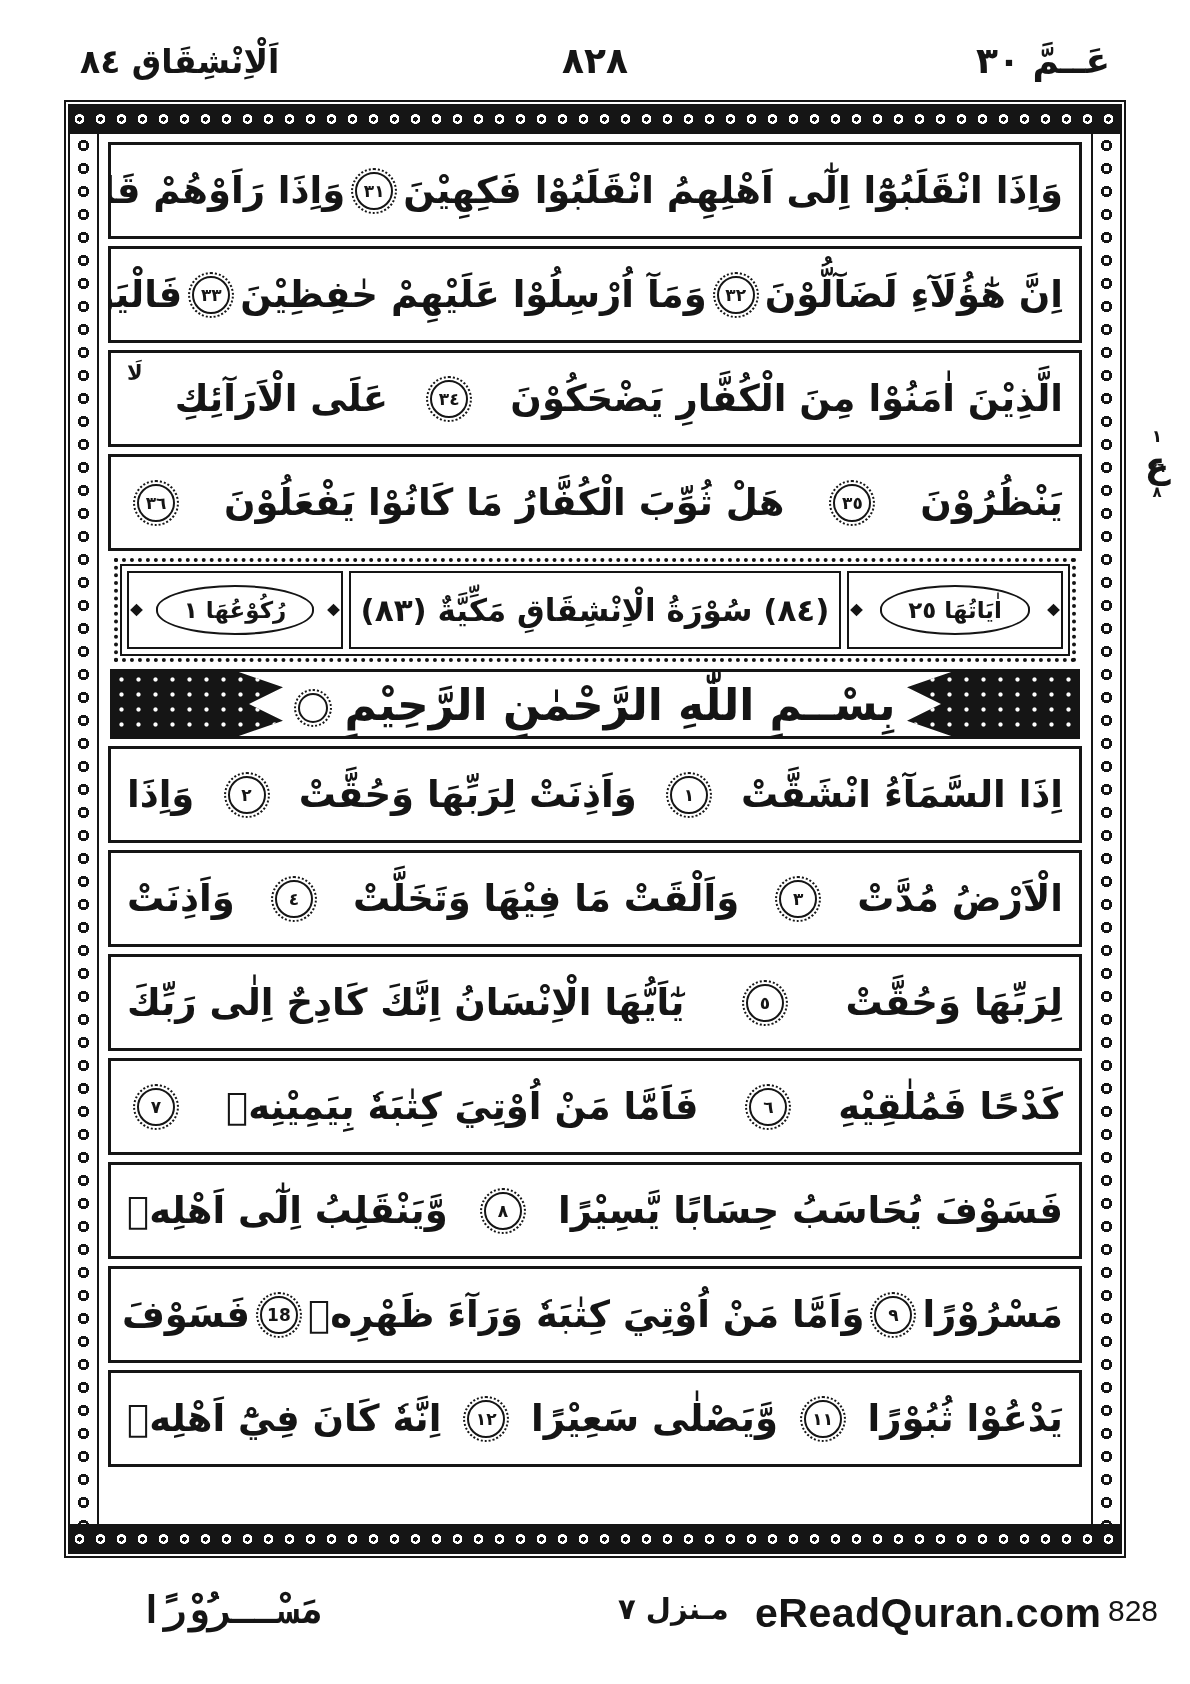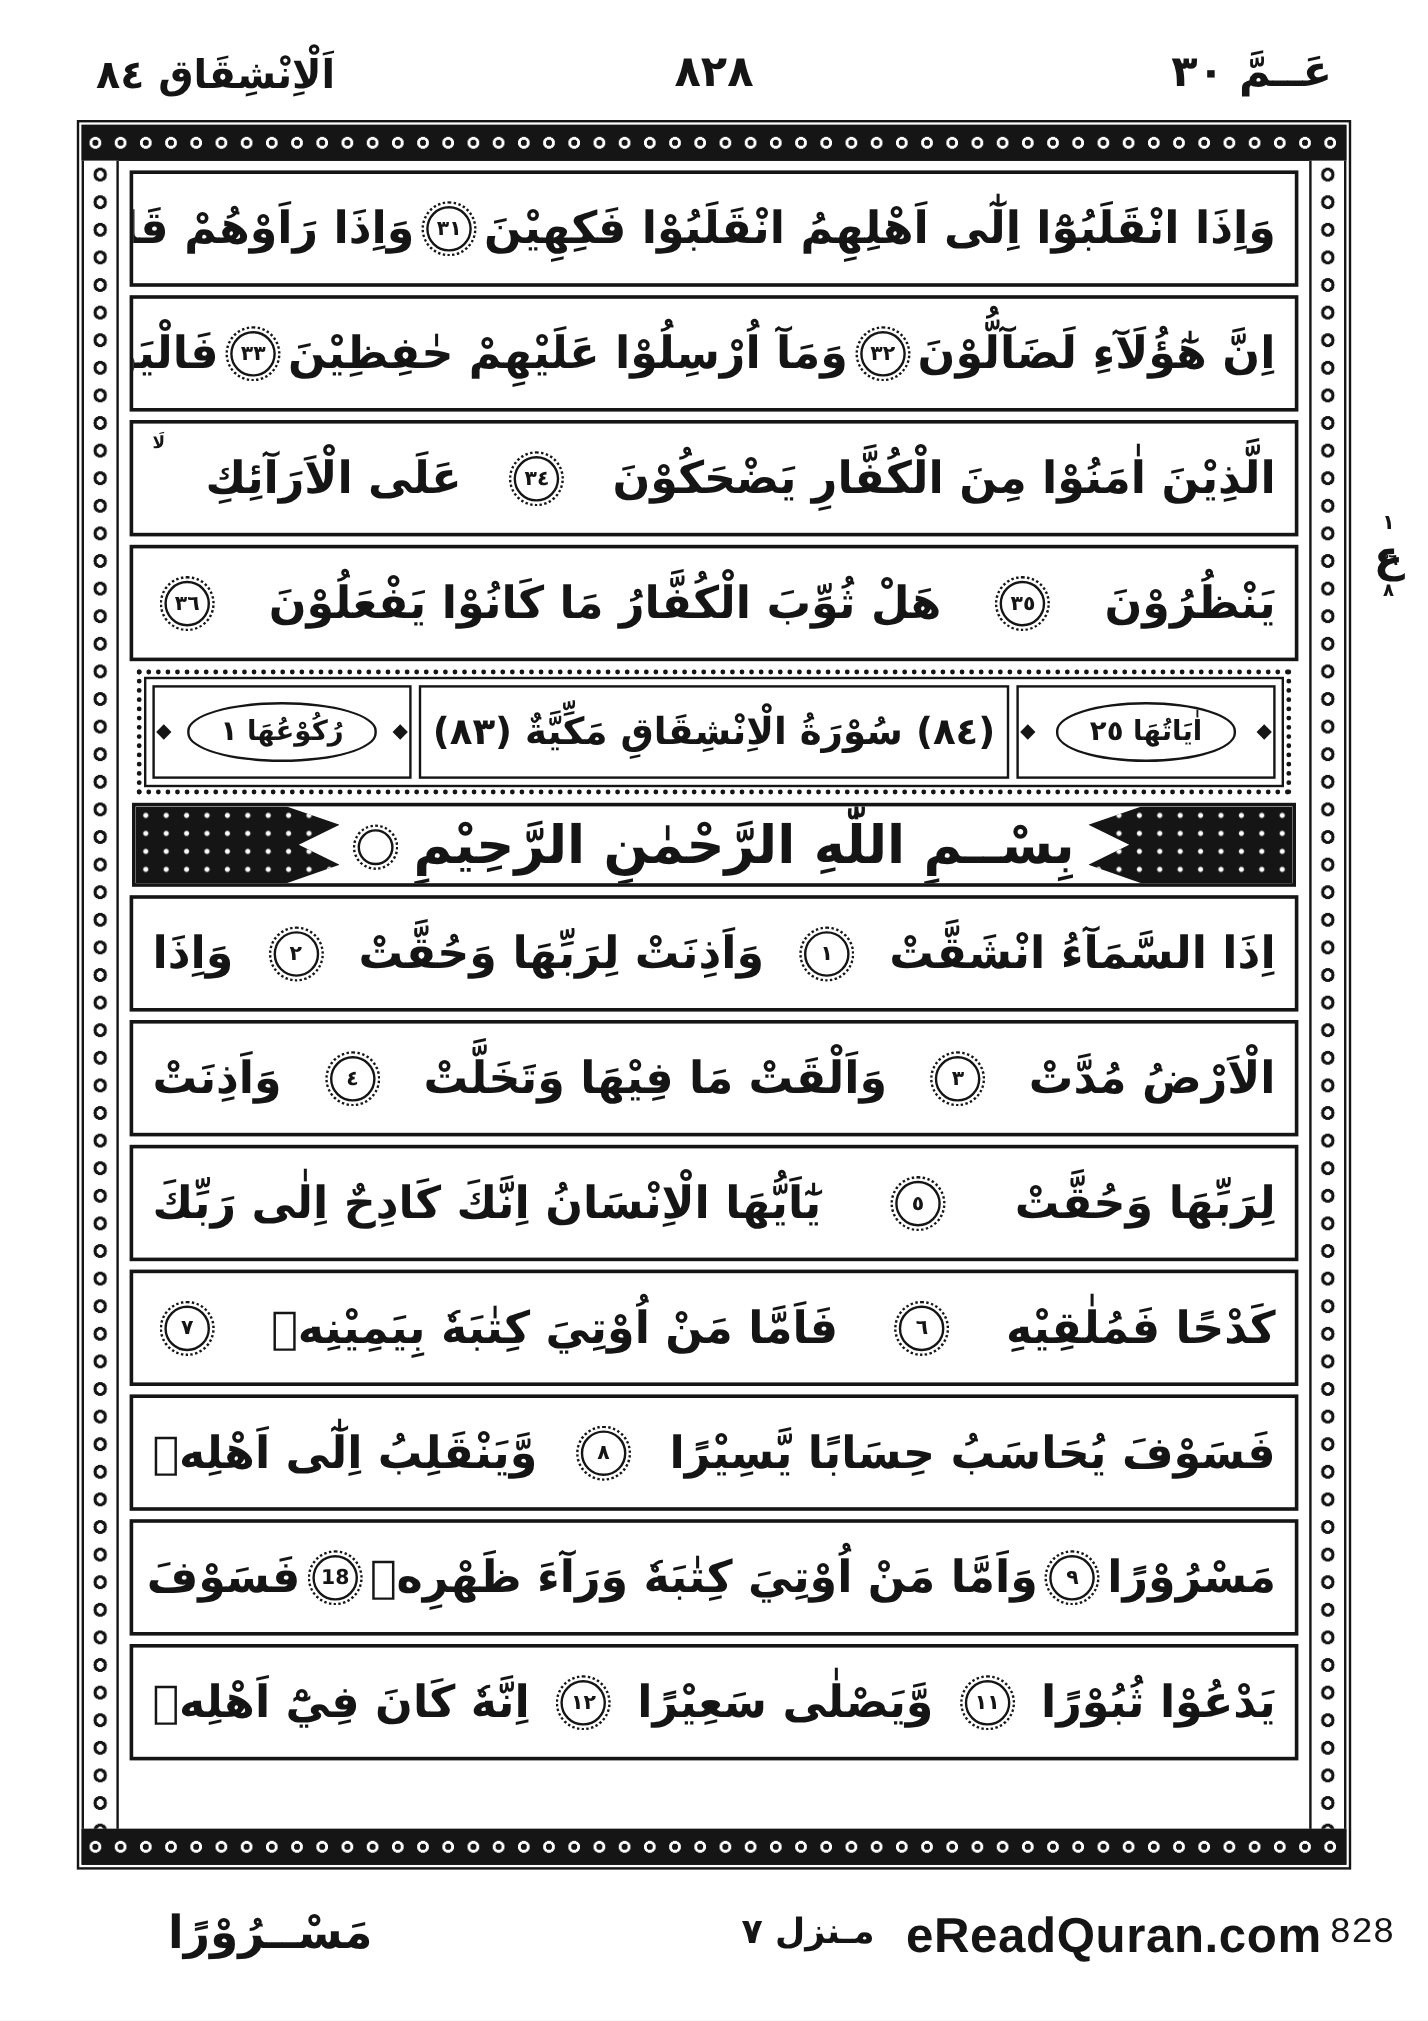--- a/index.html
+++ b/index.html
@@ -28,21 +28,21 @@
 
   
   .qrow{height:97px;flex:none;border:3px solid #151515;box-sizing:border-box;
         display:flex;direction:rtl;justify-content:space-between;align-items:center;
         padding:0 16px;font-size:37px;font-weight:bold;overflow:hidden;white-space:nowrap;}
   .seg{white-space:nowrap;}
   .anum{flex:none;display:inline-flex;align-items:center;justify-content:center;
         width:34px;height:34px;border:2px solid #151515;border-radius:50%;
         outline:2px dotted #151515;outline-offset:2px;
         font-size:17px;font-weight:bold;margin:0 10px;}
-  .wmark{font-size:14px;align-self:flex-start;margin-top:8px;}
+  .wmark{font-size:21px;align-self:flex-start;margin-top:8px;}
 
   
   .banner-wrap{flex:none;margin:0 6px;border:4px dotted #151515;padding:2px;background:#fff;}
   .banner{border:2px solid #151515;height:92px;box-sizing:border-box;display:flex;
           direction:rtl;align-items:stretch;padding:5px;gap:6px;}
   .cart{width:212px;flex:none;border:2px solid #151515;display:flex;align-items:center;
         justify-content:center;position:relative;}
   .cart-oval{border:2px solid #151515;border-radius:50% / 48%;padding:10px 26px;
              font-size:23px;font-weight:bold;white-space:nowrap;}
   .cart::before,.cart::after{content:"";position:absolute;top:50%;width:9px;height:9px;
@@ -66,26 +66,26 @@
 
   
   .ruku{position:absolute;top:428px;right:6px;width:54px;text-align:center;line-height:1.05;}
   .ruku .r-top{font-size:17px;font-weight:bold;}
   .ruku .r-ayn{font-size:36px;font-weight:bold;position:relative;display:block;}
   .ruku .r-mid{position:absolute;font-size:13px;font-weight:bold;left:50%;top:58%;transform:translate(-50%,-50%);}
   .ruku .r-bot{font-size:15px;font-weight:bold;}
 
   
   .footer{position:absolute;left:0;right:0;top:1582px;height:80px;}
-  .catchword{position:absolute;left:140px;top:6px;font-size:38px;font-weight:bold;direction:rtl;}
+  .catchword{position:absolute;left:140px;top:6px;font-size:38px;font-weight:bold;direction:rtl;font-family:Liberation Mono, monospace;}
   .manzil{position:absolute;left:618px;top:10px;font-size:29px;font-weight:bold;direction:rtl;}
   .site{position:absolute;left:755px;top:8px;font-size:41px;font-weight:bold;
         font-family:"Liberation Sans",sans-serif;letter-spacing:0.5px;}
   .pageno{position:absolute;left:1108px;top:12px;font-size:30px;
-          font-family:Liberation Mono, monospace;}
+          font-family:Liberation Sans, sans-serif;}
 </style>
 </head>
 <body>
 
 <div class="page">
 
   <div class="runhead">
     <span class="lft">اَلْاِنْشِقَاق ٨٤</span>
     <span class="ctr">٨٢٨</span>
     <span class="rgt">عَــمَّ ٣٠</span>

